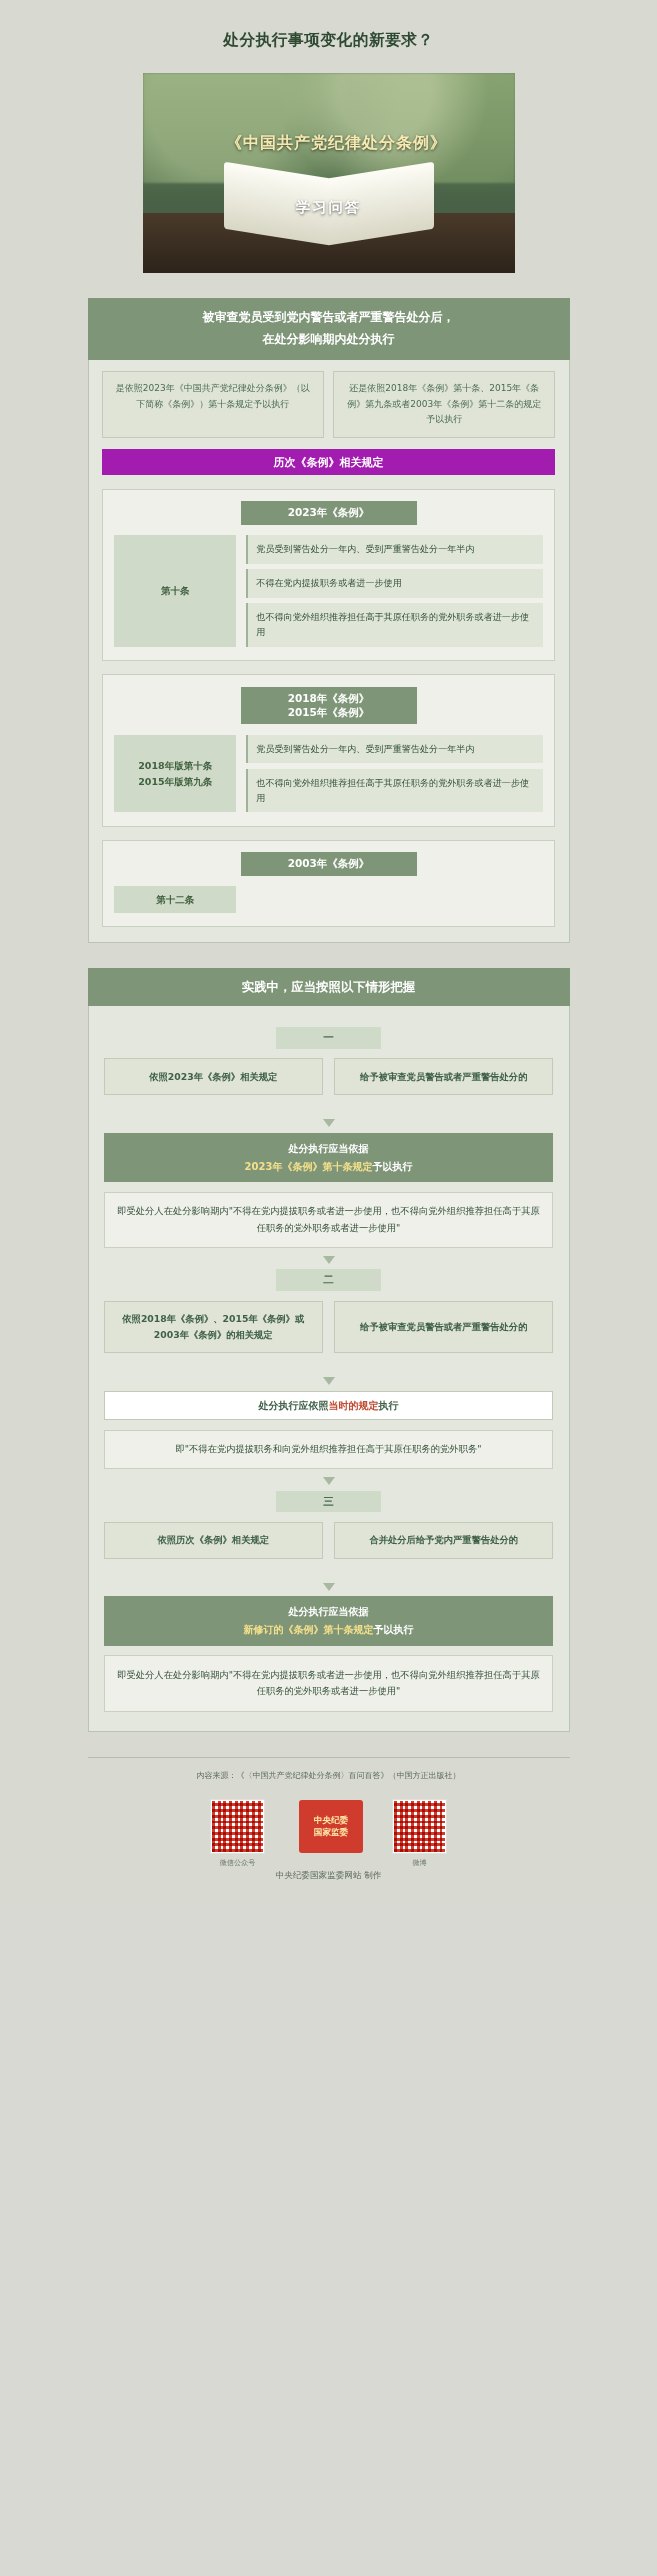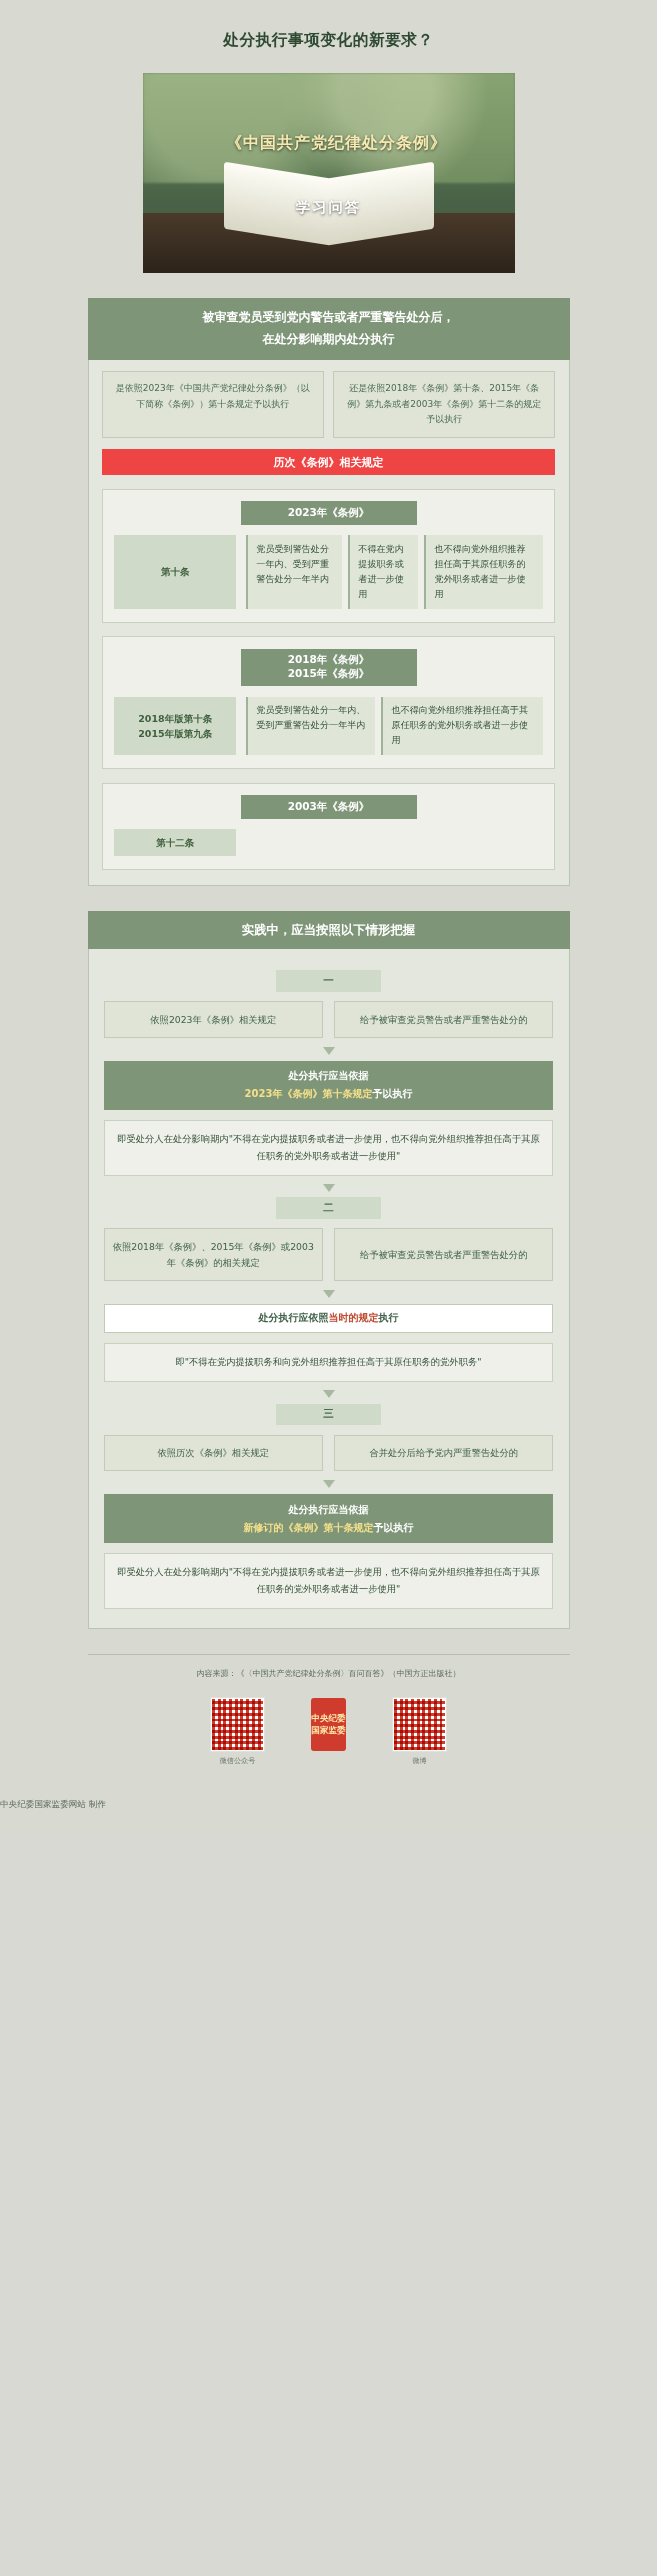--- a/index.html
+++ b/index.html
@@ -108,21 +108,21 @@
     background: #dfe4d7;
     border: 1px solid #c2cbb9;
     color: #4b6b52;
     font-size: 9px;
     line-height: 1.75;
     padding: 8.6px 9.5px;
     text-align: center;
   }
   .sub-band {
     margin-top: 11.4px;
-    background: #ef4444;
+    background: #a21caf;
     color: #ffffff;
     text-align: center;
     font-size: 11px;
     font-weight: bold;
     padding: 5.7px 9.5px;
   }
   
   .rule-card {
     margin-top: 13.3px;
     background: #eef0e9;
@@ -145,21 +145,21 @@
     flex: none;
     background: #cfdac8;
     color: #40613f;
     font-size: 9.5px;
     font-weight: bold;
     line-height: 1.6;
     display: flex; align-items: center; justify-content: center;
     text-align: center;
     padding: 5.7px 3.8px;
   }
-  .rule-items { flex: 1; display: flex; flex-direction: row; gap: 5.7px; }
+  .rule-items { flex: 1; display: flex; flex-direction: column; gap: 5.7px; }
   .rule-item {
     background: #dfe6d8;
     border-left: 2.9px solid #9fb398;
     color: #35503a;
     font-size: 9.1px;
     line-height: 1.65;
     padding: 6.7px 8.6px;
   }
   
   .practice {
@@ -181,21 +181,21 @@
   }
   .step-num {
     width: 105px; margin: 5.7px auto 9.5px auto;
     background: #cfdac8;
     color: #4b6b52;
     font-size: 10.5px; font-weight: bold;
     text-align: center;
     padding: 3.8px 5.7px;
   }
   .pair {
-    display: flex; gap: 11.4px; margin-bottom: 9px;
+    display: flex; gap: 11.4px; margin-bottom: 24px; font-weight: bold;
   }
   .pair .cell {
     flex: 1;
     background: #dfe4d7;
     border: 1px solid #c2cbb9;
     color: #3f6047;
     font-size: 9.3px;
     line-height: 1.7;
     text-align: center;
     padding: 9.5px 7.6px;
@@ -260,33 +260,34 @@
     width: 53px; height: 53px; margin: 0 auto;
     background:
       repeating-linear-gradient(0deg,#cf3b2c 0 2.9px, #ffffff 2.9px 5.7px),
       repeating-linear-gradient(90deg,#cf3b2c 0 2.9px, #ffffff 2.9px 5.7px);
     background-blend-mode: multiply;
     border: 1.9px solid #ffffff;
     outline: 1px solid #e0e2da;
   }
   .qr-label { font-size: 7.1px; color: #6a756a; margin-top: 4.8px; }
   .emblem {
-    width: 35px; height: 53px; margin: 0 auto;
+    width: 64px; height: 53px; margin: 0 auto;
     background: #cf3b2c;
     color: #ffe9a8;
     font-size: 8.6px; font-weight: bold;
     line-height: 1.35;
     display: flex; align-items: center; justify-content: center;
     text-align: center;
     border-radius: 2.9px;
   }
   .foot-credit {
+    text-align: center;
     color: #5c6a5c;
     font-size: 8.6px;
-    margin-top: 33px;
+    margin-top: 2px;
     padding-bottom: 13.3px;
   }
 </style>
 </head>
 <body>
 
 <div class="page">
 
   <div class="hero-title">
     <div>处分执行事项变化的新要求？</div>

